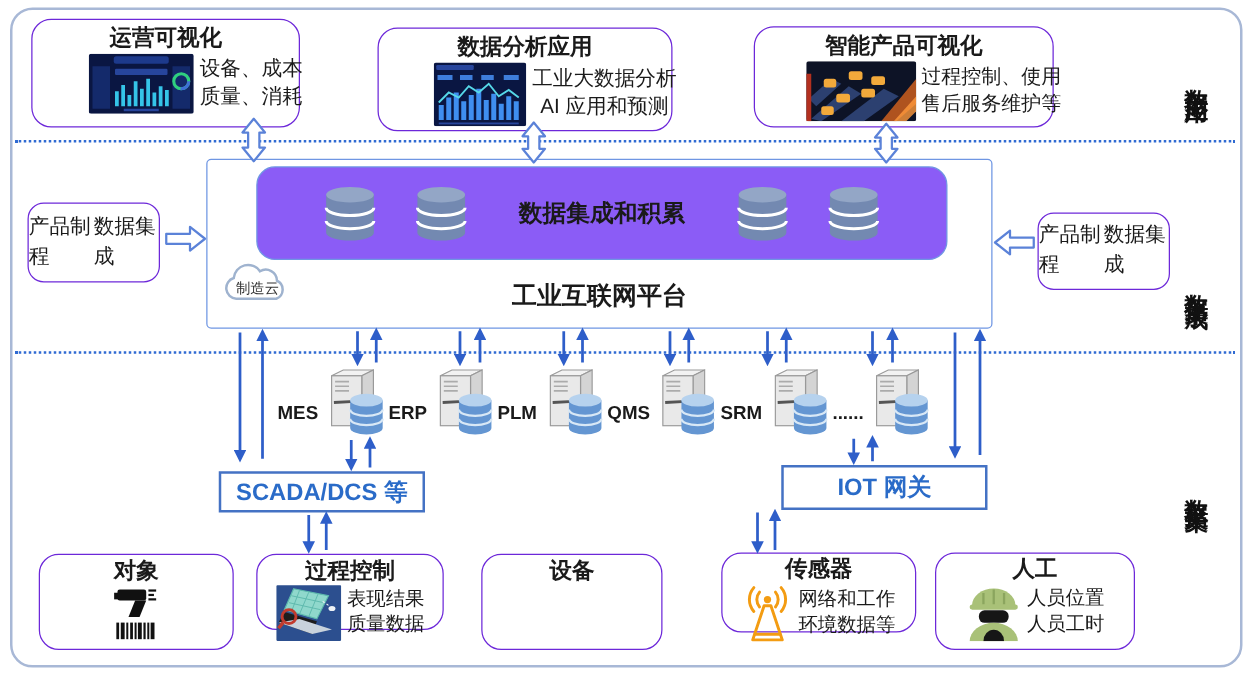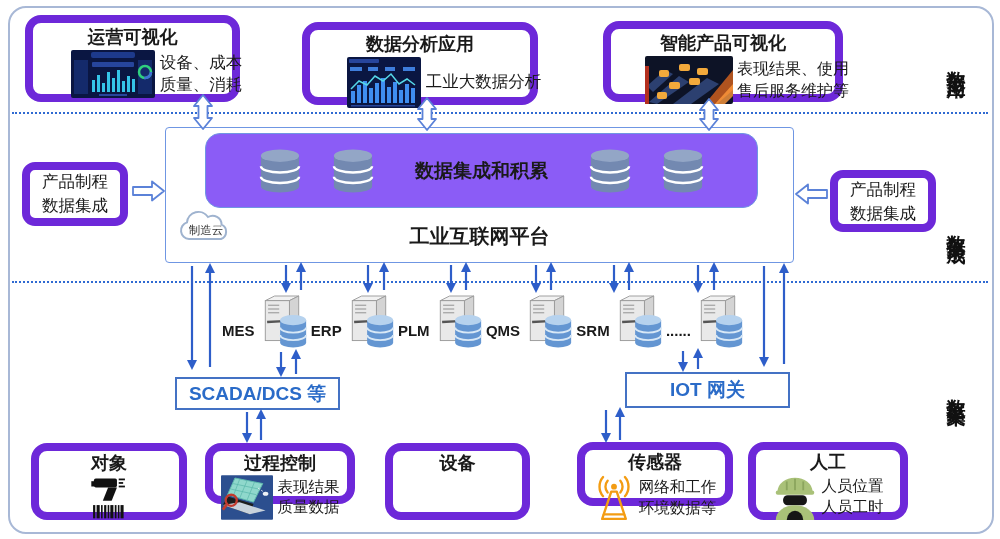--- a/index.html
+++ b/index.html
@@ -2,26 +2,26 @@
 <html><head>
 <meta charset="utf-8">
 <style>
   html,body{margin:0;padding:0;background:#fff;}
   .stage{position:relative;width:1000px;height:539px;background:#fff;
          font-family:"Liberation Sans","DejaVu Sans",sans-serif;color:#1a1a1a;overflow:hidden;}
   svg text{font-family:"Liberation Sans","DejaVu Sans",sans-serif;}
   .outer-frame{position:absolute;left:8px;top:6px;width:982px;height:524px;
                border:2px solid #a8b8d6;border-radius:18px;}
   .dotline{position:absolute;left:12px;width:976px;height:0;border-top:2px dotted #2f6ad2;}
-  .box{position:absolute;box-sizing:border-box;background:#fff;border:8px solid #6d28d9;border-radius:16px;}
+  .box{position:absolute;box-sizing:border-box;background:#fff;border:1px solid #6d28d9;border-radius:16px;}
   .app-box{display:flex;flex-direction:column;align-items:center;padding:3px 6px;}
   .app-title{font-weight:bold;font-size:18px;line-height:1.25;white-space:nowrap;}
   .app-row{display:flex;align-items:center;gap:5px;margin-top:1px;padding-left:48px;}
   .app-lines{font-size:16.5px;line-height:1.32;text-align:center;white-space:nowrap;}
-  .int-box{display:flex;flex-direction:column;align-items:center;justify-content:space-between;
+  .int-box{display:flex;flex-direction:row;align-items:center;justify-content:center;
            font-size:16.5px;line-height:1.45;border-radius:13px;}
   .platform{position:absolute;box-sizing:border-box;border:1.5px solid #6f96e3;border-radius:4px;background:#fff;}
   .storage{position:absolute;left:39px;top:5px;width:553px;height:75px;box-sizing:border-box;
            border:1.5px solid #6f96e3;border-radius:15px;display:flex;align-items:center;
            justify-content:center;gap:31px;background:#8b5cf6;}
   .storage-title{font-weight:bold;font-size:19px;white-space:nowrap;margin:0 10px;}
   .platform-title{position:absolute;left:0;right:0;bottom:12px;text-align:center;
                   font-weight:bold;font-size:20px;}
   .cloud{position:absolute;left:7px;bottom:16px;}
   .servers{position:absolute;left:222px;top:291px;width:522px;height:62px;
@@ -102,20 +102,21 @@
             <rect x="46" y="25" width="4" height="21"></rect>
           <rect x="52" y="33" width="4" height="13"></rect>
             <rect x="58" y="27" width="4" height="19"></rect>
           <rect x="64" y="31" width="4" height="15"></rect>
         </g>
         <polyline points="4,32 12,24 20,28 28,19 36,24 44,17 52,27 60,22 68,28" fill="none" stroke="#56d8e8" stroke-width="1.5"></polyline>
         <rect x="4" y="48" width="64" height="1.5" fill="#27459c"></rect>
       </svg>
       <div class="app-lines">
         <div>工业大数据分析</div>
+        <div>AI 应用和预测</div>
       </div>
     </div>
   </div>
 
   <div class="box app-box" style="left:603px;top:21px;width:240px;height:81px;">
     <div class="app-title">智能产品可视化</div>
     <div class="app-row" style="gap:4px;">
       <svg width="88" height="48" viewBox="0 0 88 48">
         <rect width="88" height="48" rx="2" fill="#0d1326"></rect>
         <g fill="#2c4070">
@@ -129,21 +130,21 @@
           <rect x="52" y="12" width="11" height="7" rx="2"></rect>
           <rect x="24" y="26" width="11" height="7" rx="2"></rect>
           <rect x="44" y="22" width="11" height="7" rx="2"></rect>
           <rect x="12" y="36" width="10" height="7" rx="2"></rect>
         </g>
         <polygon points="60,48 88,14 88,34 72,48" fill="#d8641e" opacity="0.8"></polygon>
         <polygon points="70,48 88,28 88,40 80,48" fill="#ff9a3c" opacity="0.8"></polygon>
         <rect x="0" y="10" width="4" height="38" fill="#b3301f"></rect>
       </svg>
       <div class="app-lines" style="font-size:16px;">
-        <div>表现结果、使用</div>
+        <div>过程控制、使用</div>
         <div>售后服务维护等</div>
       </div>
     </div>
   </div>
 
   <div class="box int-box" style="left:22px;top:162px;width:106px;height:64px;">
     <div>产品制程</div>
     <div>数据集成</div>
   </div>
   <div class="box int-box" style="left:830px;top:170px;width:106px;height:62px;">

